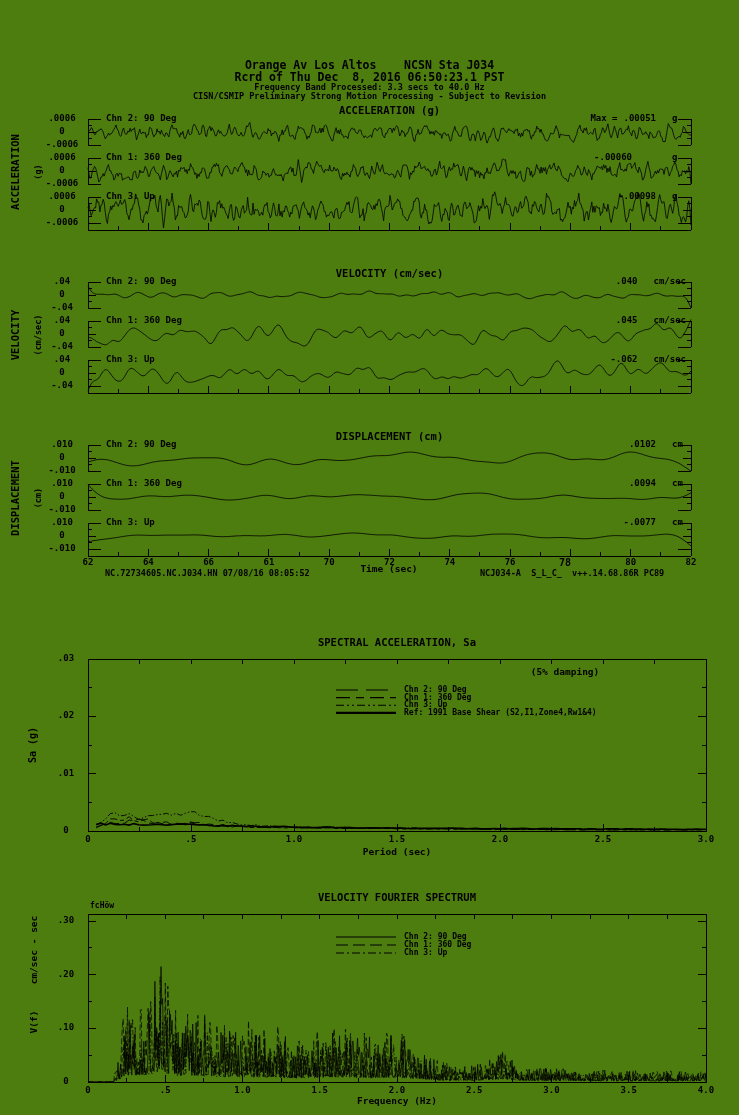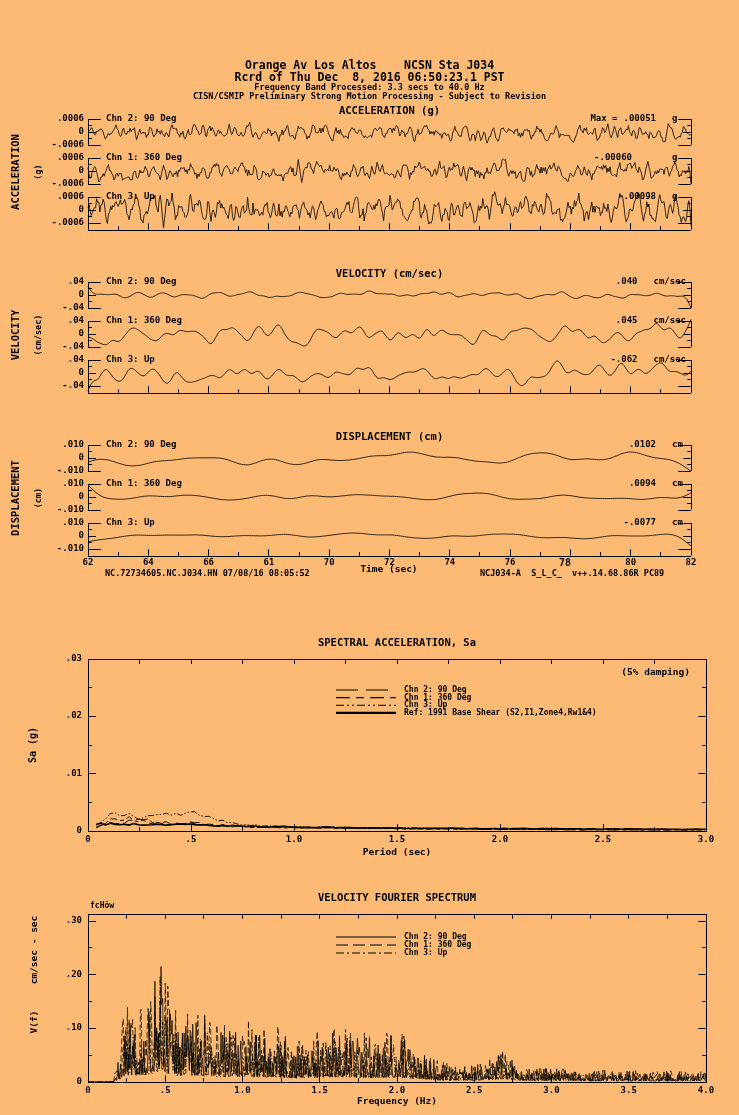--- a/index.html
+++ b/index.html
@@ -1,20 +1,20 @@
 <!DOCTYPE html>
 <html><head>
 <meta charset="utf-8">
 <style>
   html,body{margin:0;padding:0;background:#fff;}
-  #stage{position:relative;width:739px;height:1115px;background:#fdba74;color:#000;
+  #stage{position:relative;width:739px;height:1115px;background:#4d7c0f;color:#000;
          font-family:"DejaVu Sans Mono",monospace;font-weight:bold;overflow:hidden;}
   .abs{position:absolute;white-space:pre;line-height:1.05;}
   .ctr{text-align:center;}
-  .rt{text-align:right;}
+  .rt{text-align:center;}
   .rot{display:flex;align-items:center;justify-content:center;transform:rotate(-90deg);}
   svg{position:absolute;left:0;top:0;}
   .maxrow{display:flex;justify-content:flex-end;align-items:baseline;}
   .maxrow .pre{margin-right:6px;}
   .maxrow .unit{margin-left:16px;display:inline-block;min-width:14px;text-align:left;}
 </style>
 </head>
 <body>
 
 <div id="stage">

